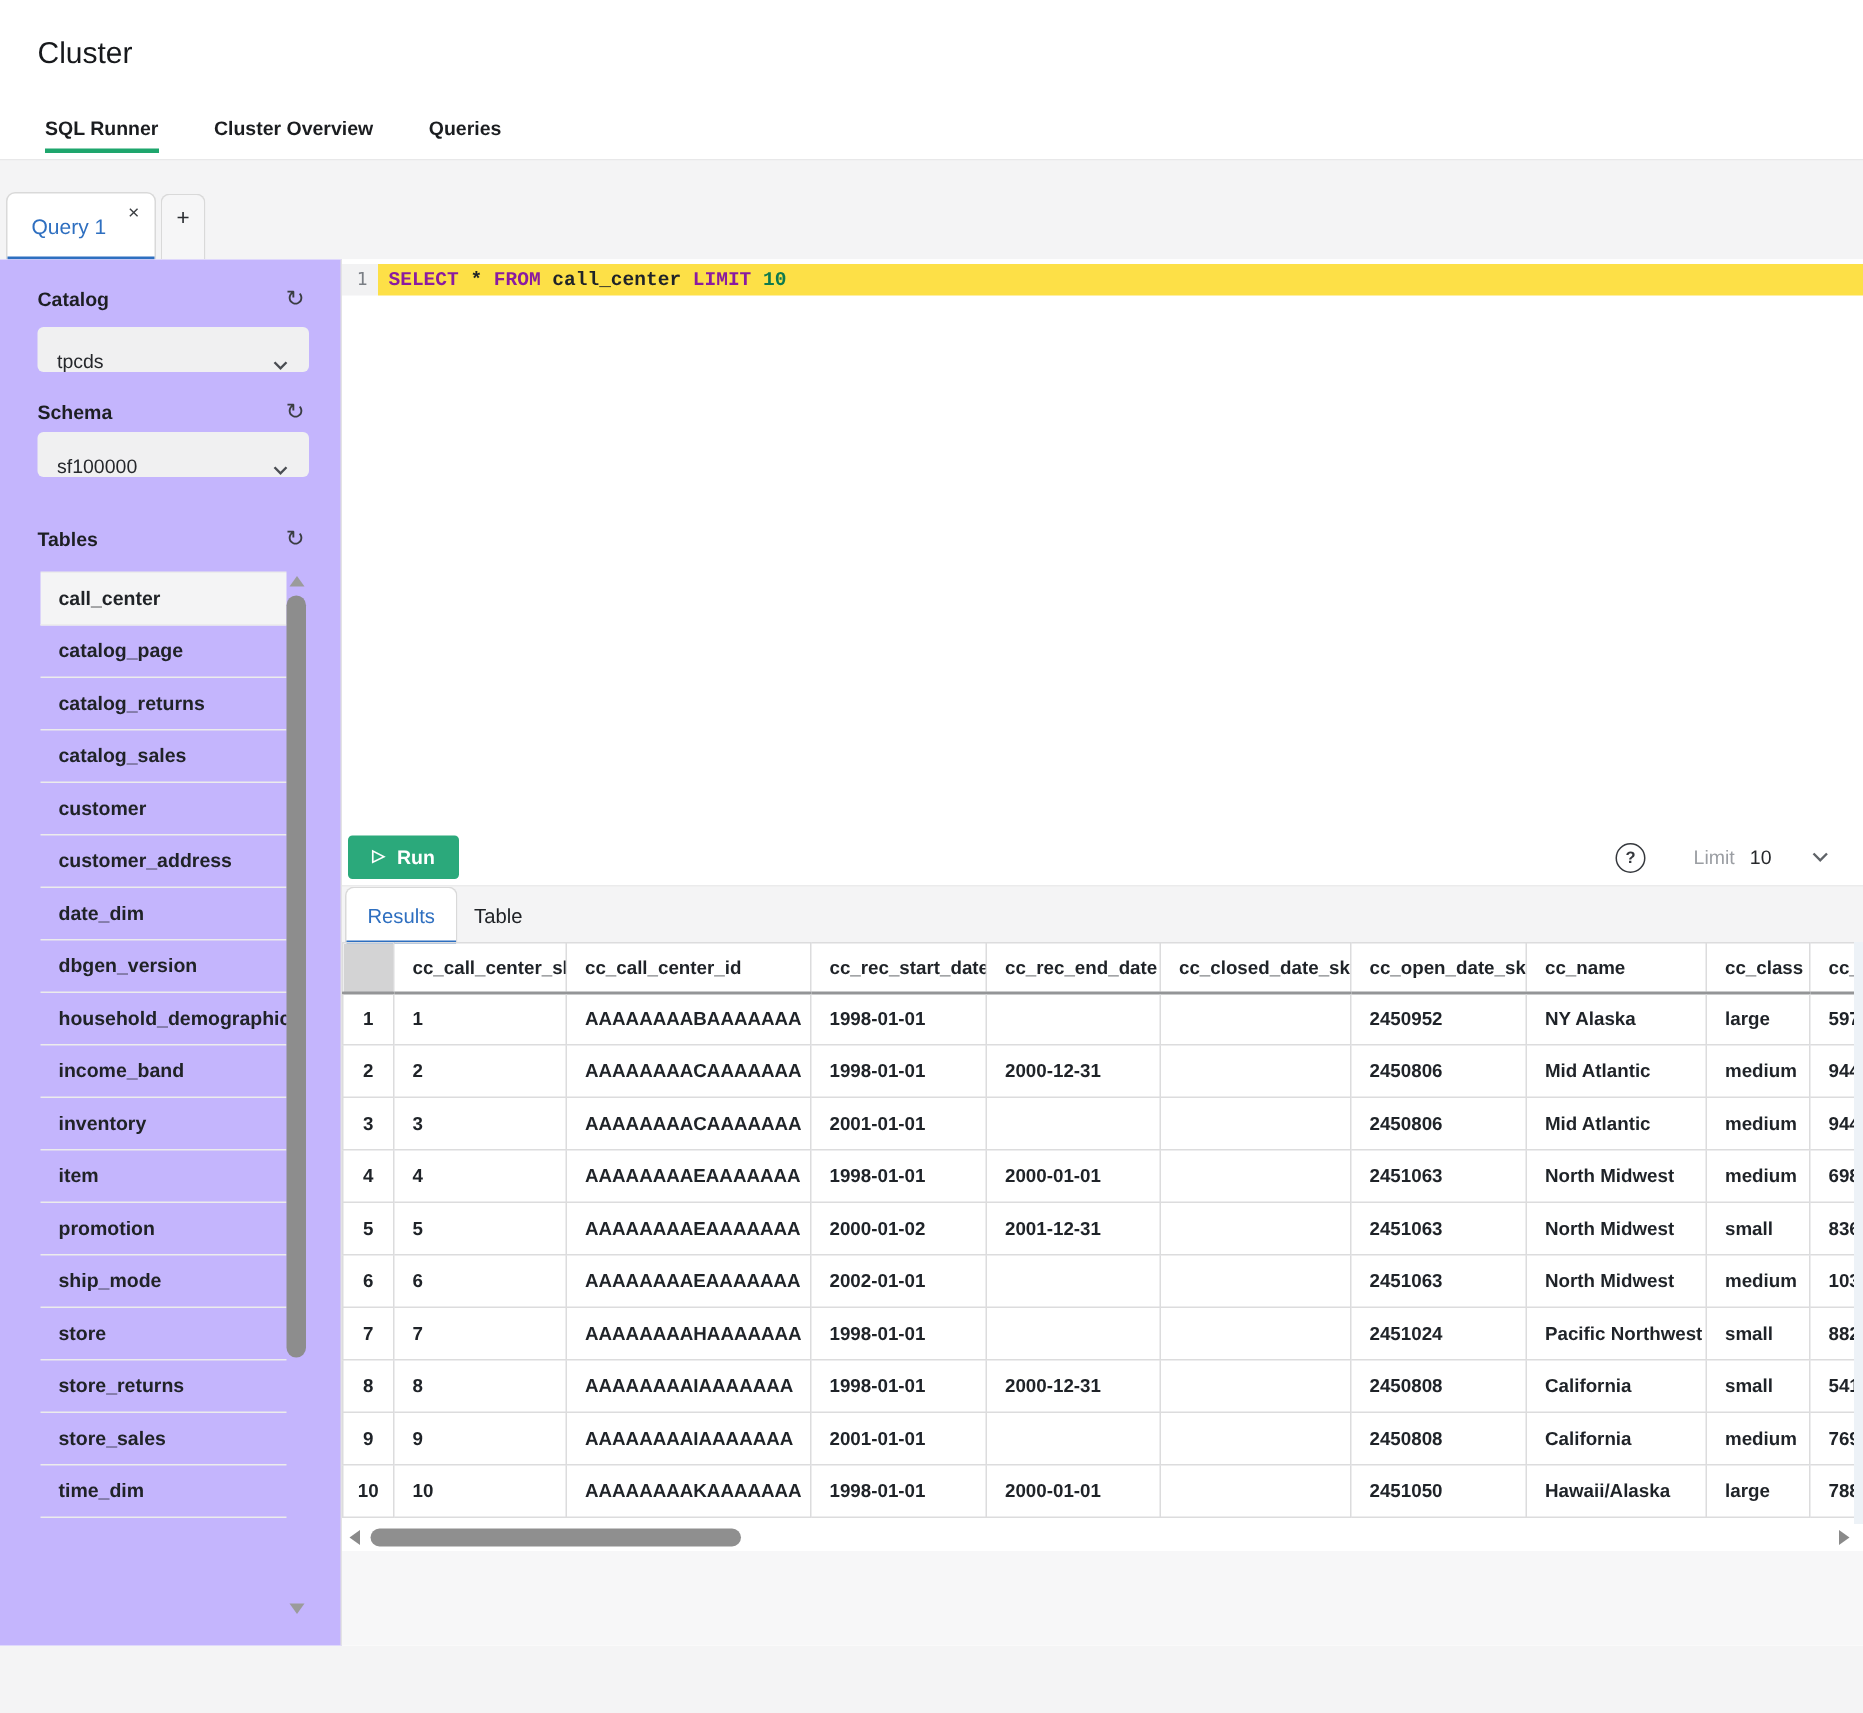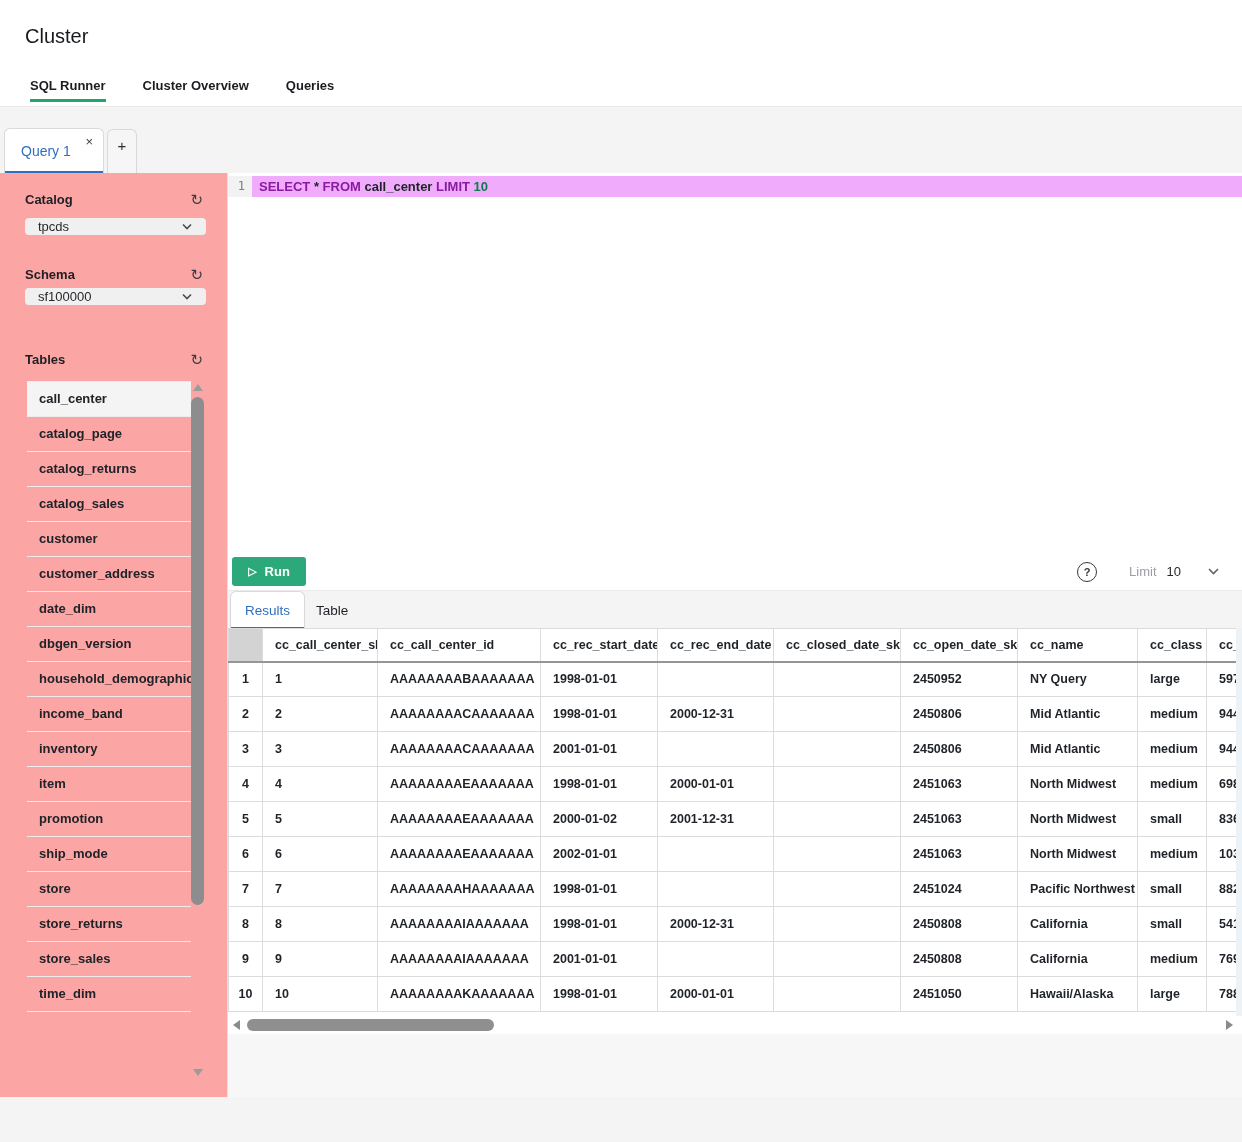--- a/index.html
+++ b/index.html
@@ -22,26 +22,26 @@
   .qtab-underline { position:absolute; left:0; right:0; bottom:0; height:2px; background:#2e6fc0; }
   .qtab-add { position:absolute; left:107px; top:129px; width:30px; height:44px; background:#f6f6f7;
               border:1px solid #d9d9d9; border-bottom:none; border-radius:6px 6px 0 0;
               display:flex; align-items:flex-start; justify-content:center; padding-top:7px;
               font-size:15px; color:#2a2d31; cursor:pointer; }
 
   
   .main { position:absolute; left:0; top:173px; width:1242px; height:924px; background:#ffffff; }
 
   
-  .sidebar { position:absolute; left:0; top:0; width:228px; height:924px; background:#fca5a5; border-right:1px solid #e3e3e4; }
+  .sidebar { position:absolute; left:0; top:0; width:228px; height:924px; background:#c4b5fd; border-right:1px solid #e3e3e4; }
   .field-label-row { position:absolute; left:25px; right:24px; display:flex; justify-content:space-between; align-items:center; }
   .field-label { font-size:13px; font-weight:bold; color:#1d1f23; }
   .refresh-icon { font-size:15px; color:#3a3d42; cursor:pointer; line-height:1; }
-  .select-box { position:absolute; left:25px; width:181px; height:17px; background:#f0f0f1; border-radius:4px;
-                display:flex; align-items:center; justify-content:space-between; padding:0 13px; cursor:pointer; }
+  .select-box { position:absolute; left:25px; width:181px; height:30px; background:#f0f0f1; border-radius:4px;
+                display:flex; align-items:flex-end; justify-content:space-between; padding:0 13px; cursor:pointer; }
   .select-value { font-size:13px; color:#26282c; }
   .row-catalog-label { top:19px; }
   .box-catalog { top:45px; }
   .row-schema-label { top:94px; }
   .box-schema { top:115px; }
   .row-tables-label { top:179px; }
 
   .tables-list { position:absolute; left:27px; top:208px; width:164px; border-top:1px solid #ececec; }
   .table-item { height:35px; line-height:34px; padding-left:12px; font-size:13px; font-weight:bold; color:#202327;
                 border-bottom:1px solid #ececec; cursor:pointer; white-space:nowrap; overflow:hidden; }
@@ -57,21 +57,21 @@
   .tri-left { width:0; height:0; border-top:5px solid transparent; border-bottom:5px solid transparent; border-right:7px solid #8a8a8a; }
   .tri-right { width:0; height:0; border-top:5px solid transparent; border-bottom:5px solid transparent; border-left:7px solid #8a8a8a; }
 
   
   .editor-pane { position:absolute; left:228px; top:0; width:1014px; height:924px; background:#ffffff; }
 
   .code-area { position:absolute; left:0; top:0; width:1014px; height:380px; background:#ffffff; padding-top:3px; cursor:text; }
   .code-line { display:flex; height:21px; }
   .gutter { width:24px; background:#f2f2f3; text-align:right; padding-right:7px;
             font-family:"DejaVu Sans Mono", monospace; font-size:12px; color:#7a7e85; line-height:21px; }
-  .code-text { flex:1; background:#f0abfc; font-family:Liberation Sans, sans-serif; font-size:13px; font-weight:bold;
+  .code-text { flex:1; background:#fde047; font-family:Liberation Mono, monospace; font-size:13px; font-weight:bold;
                line-height:21px; padding-left:7px; white-space:pre; }
   .tok-keyword { color:#8a1ba0; }
   .tok-plain { color:#1f2328; }
   .tok-number { color:#0e7a4e; }
 
   .run-row { position:absolute; left:0; top:380px; width:1014px; height:37px; display:flex; align-items:center; padding:0 22px 0 4px; background:#ffffff; }
   .run-button { display:inline-flex; align-items:center; justify-content:center; gap:8px; width:74px; height:29px;
                 background:#2ba97b; border:none; border-radius:3px; color:#ffffff; font-size:13px; font-weight:bold; cursor:pointer; }
   .run-play { font-size:11px; line-height:1; }
   .run-spacer { flex:1; }
@@ -251,21 +251,21 @@
             </thead>
           <tbody>
               <tr>
                 <td class="rownum">1</td>
                 <td>1</td>
                 <td>AAAAAAAABAAAAAAA</td>
                 <td>1998-01-01</td>
                 <td></td>
                 <td></td>
                 <td>2450952</td>
-                <td>NY Query</td>
+                <td>NY Alaska</td>
                 <td>large</td>
                 <td>597</td>
               </tr>
               <tr>
                 <td class="rownum">2</td>
                 <td>2</td>
                 <td>AAAAAAAACAAAAAAA</td>
                 <td>1998-01-01</td>
                 <td>2000-12-31</td>
                 <td></td>

